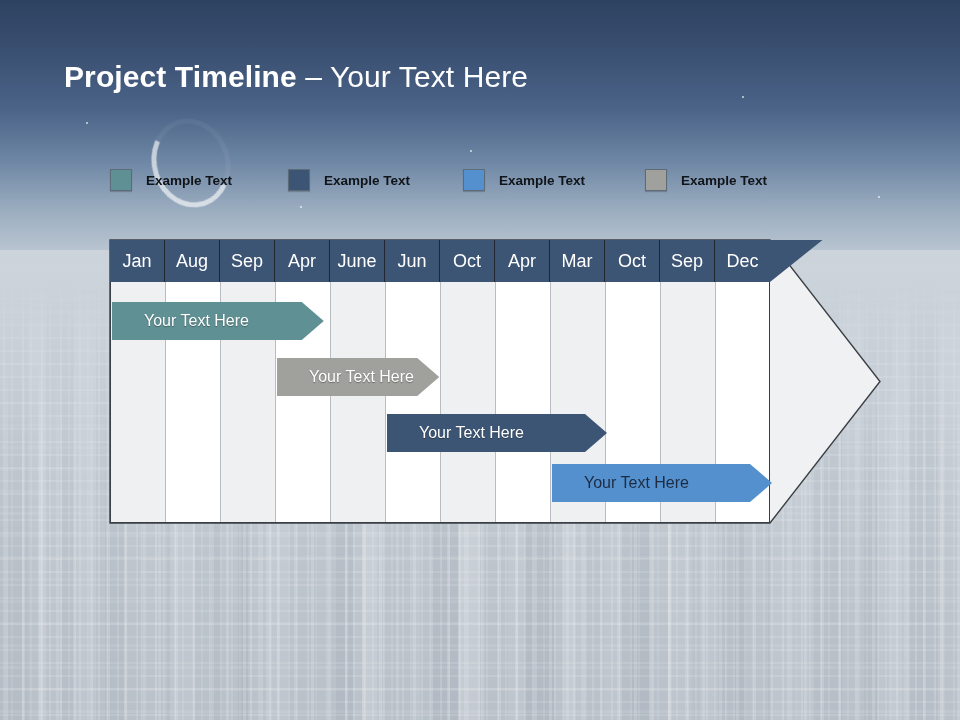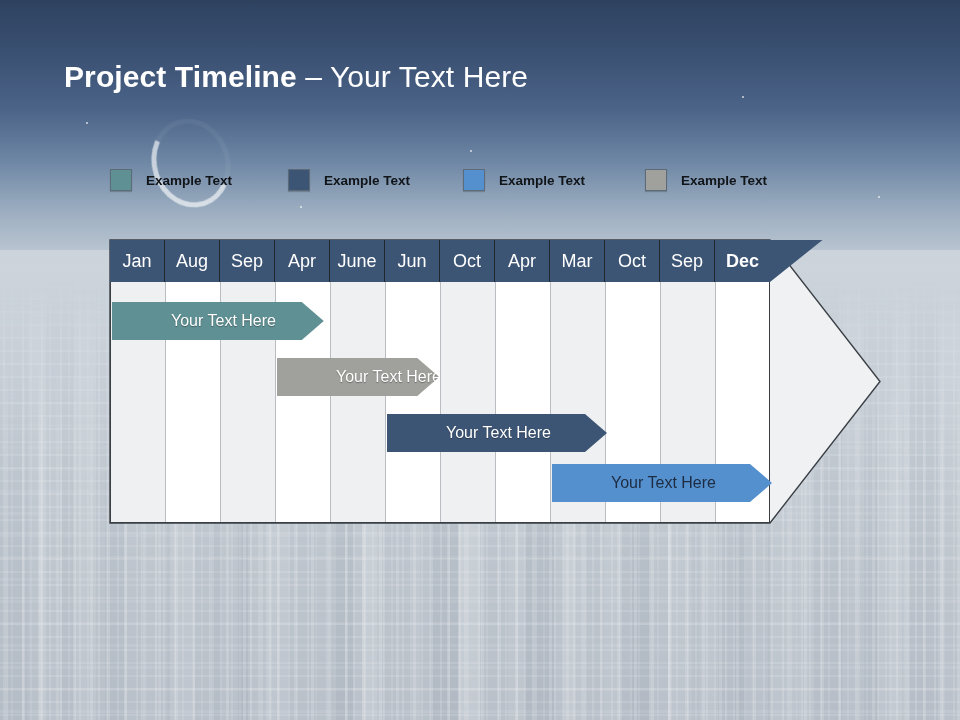--- a/index.html
+++ b/index.html
@@ -113,31 +113,31 @@
     position: absolute; left: 0; top: 0; right: 0; height: 42px;
     display: flex; z-index: 3;
   }
   .head-cell {
     width: 55px; height: 42px;
     background: #3d5575;
     border-right: 1px solid #20272f;
     display: flex; align-items: center; justify-content: center;
     color: #ffffff; font-size: 18px;
   }
-  .head-cell:last-child { border-right: none; font-weight: bold; }
+  .head-cell:last-child { border-right: none; }
 
   
   .task {
     position: absolute; height: 38px; z-index: 5;
     display: flex; align-items: center;
     clip-path: polygon(0 0, calc(100% - 22px) 0, 100% 50%, calc(100% - 22px) 100%, 0 100%);
     filter: drop-shadow(1px 2px 2px rgba(0,0,0,.33));
   }
   .task-label {
-    padding-left: 59px; font-size: 16px; white-space: nowrap;
+    padding-left: 32px; font-size: 16px; white-space: nowrap;
   }
   .task.on-dark .task-label { color: #ffffff; text-shadow: 0 1px 1px rgba(0,0,0,.35); }
   .task.on-light .task-label { color: #1d2c42; }
 </style>
 </head>
 <body>
 
 <div id="slide">
 
   <div class="haze"></div>

